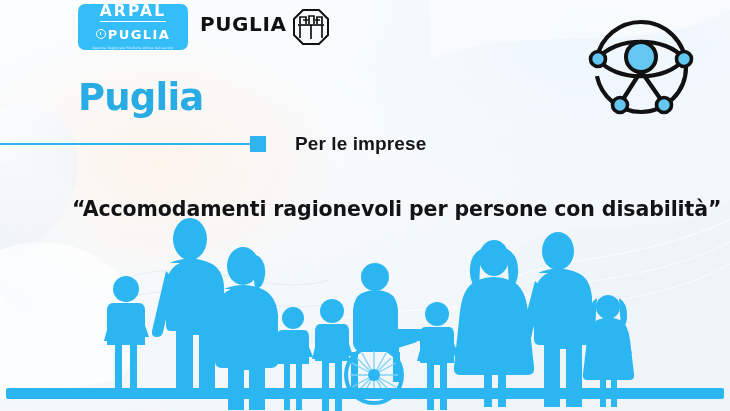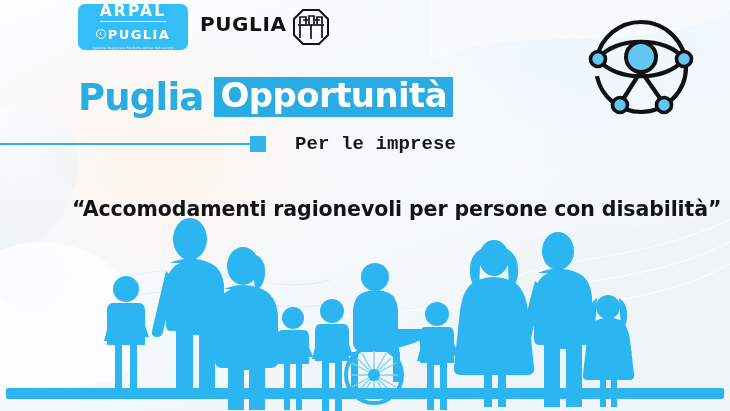--- a/index.html
+++ b/index.html
@@ -75,21 +75,21 @@
     font-weight:700;font-size:34px;letter-spacing:-.6px;color:#ffffff;
     background:#29ace4;padding:1px 6px 3px 6px;margin-left:11px;
     display:inline-block;line-height:1.04;
   }
 
   
   .divider{position:absolute;left:0;top:143px;width:252px;height:2px;background:#2fb4ef;}
   .divider-sq{position:absolute;left:250px;top:136px;width:16px;height:16px;background:#2fb4ef;}
   .sub-imprese{
     position:absolute;left:295px;top:133px;
-    font-family:Liberation Mono, monospace;
+    font-family:Liberation Sans, sans-serif;
     font-weight:700;font-size:19px;color:#15171a;letter-spacing:.1px;
   }
 
   
   .line-avviso{
     position:absolute;left:78px;top:169px;
     font-family:"DejaVu Sans", sans-serif;
     font-weight:400;font-size:20.5px;color:#1b1d20;letter-spacing:.1px;
   }
   .line-quote{
@@ -179,21 +179,20 @@
       <circle cx="61" cy="45" r="15" fill="#64c7f2" stroke="#111111" stroke-width="4"></circle>
       <circle cx="18" cy="47" r="7.5" fill="#64c7f2" stroke="#111111" stroke-width="3.6"></circle>
       <circle cx="104" cy="47" r="7.5" fill="#64c7f2" stroke="#111111" stroke-width="3.6"></circle>
       <circle cx="40" cy="93" r="7.5" fill="#64c7f2" stroke="#111111" stroke-width="3.6"></circle>
       <circle cx="84" cy="93" r="7.5" fill="#64c7f2" stroke="#111111" stroke-width="3.6"></circle>
     </svg>
   </div>
 
   <div class="title-row">
     <span class="t-ability">Puglia</span>
-    <span class="t-opportunita">Opportunità</span>
   </div>
 
   <div class="divider"></div>
   <div class="divider-sq"></div>
   <div class="sub-imprese">Per le imprese</div>
 
   <div class="line-quote">“Accomodamenti ragionevoli per persone con disabilità”</div>
 
   <div class="silhouettes">
     <svg viewBox="0 0 730 200" preserveAspectRatio="none" aria-hidden="true">

